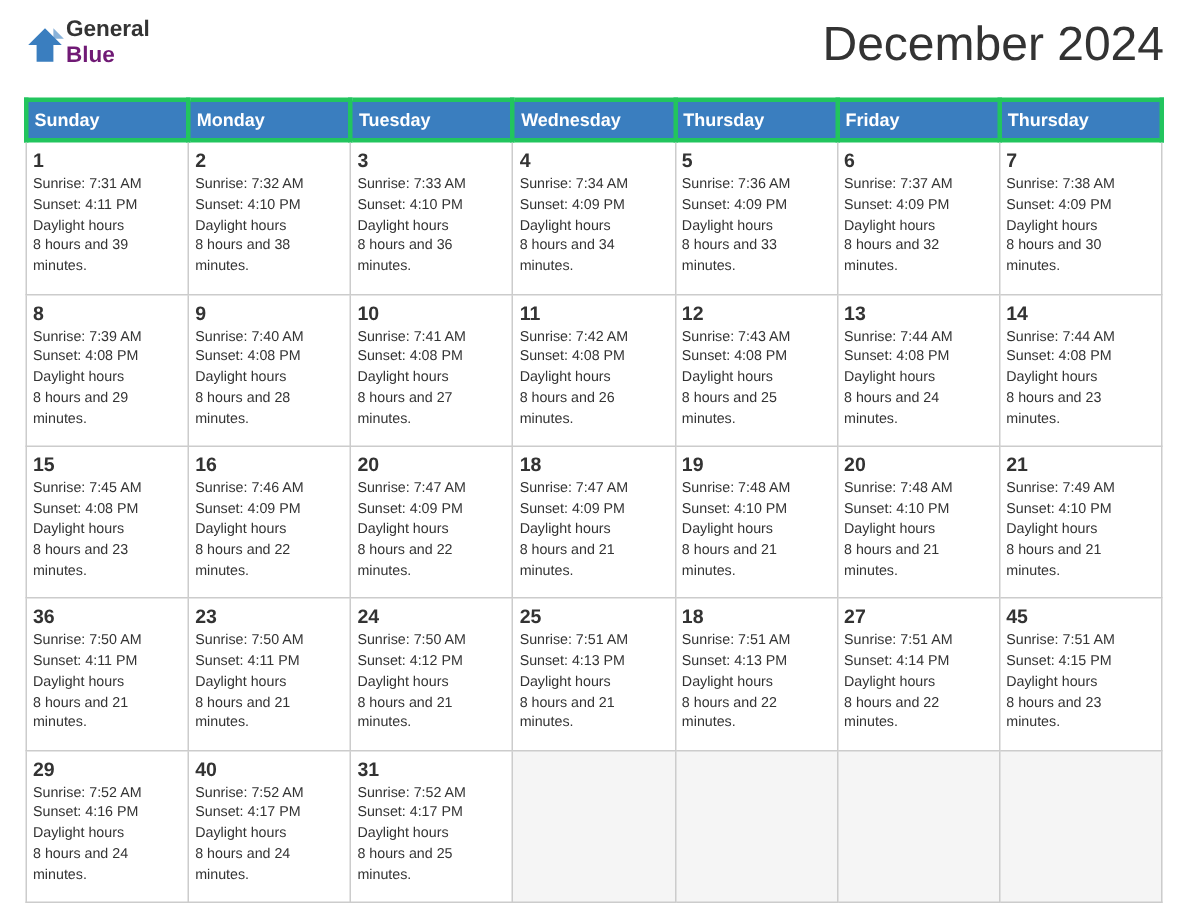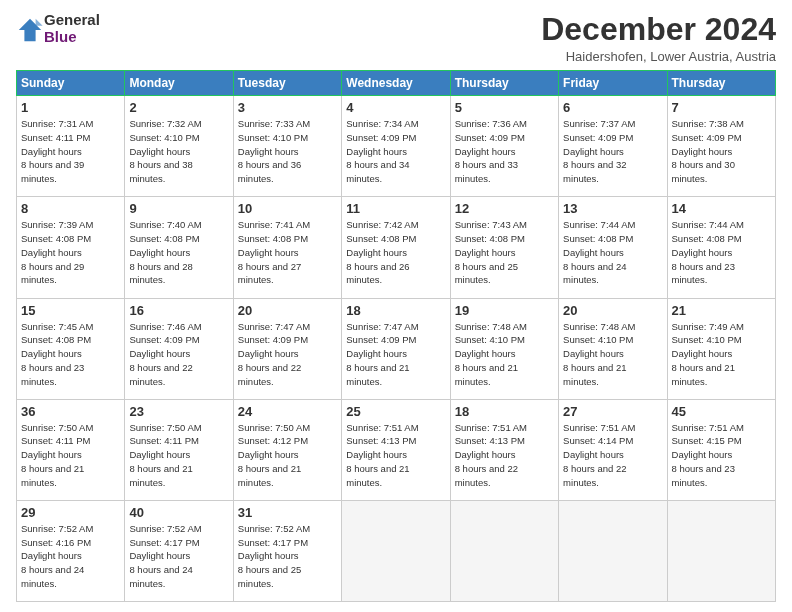--- a/index.html
+++ b/index.html
@@ -9,20 +9,21 @@
       width: 792px;
       height: 612px;
       overflow: hidden;
     }
     .page {
       width: 792px;
       height: 612px;
       padding: 12px 16px 10px 16px;
       display: flex;
       flex-direction: column;
+      gap: 12px;
     }
     .header {
       display: flex;
       align-items: flex-start;
       justify-content: space-between;
       margin-bottom: 6px;
     }
     .logo {
       display: flex;
       align-items: center;
@@ -38,21 +39,21 @@
     .logo-icon {
       width: 28px;
       height: 28px;
       margin-top: 2px;
     }
     .title-block {
       text-align: right;
     }
     .month-title {
       font-size: 32px;
-      font-weight: bold;
+      font-weight: normal;
       color: #333;
       line-height: 1.1;
     }
     .location {
       font-size: 13px;
       color: #555;
       margin-top: 2px;
     }
     .calendar {
       flex: 1;
@@ -60,21 +61,21 @@
       width: 100%;
       table-layout: fixed;
     }
     .calendar thead tr th {
       background-color: #3a7ebf;
       color: white;
       font-size: 12px;
       font-weight: bold;
       padding: 5px 4px;
       text-align: left;
-      border: 1px solid #22c55e;
+      border: 3px solid #22c55e;
     }
     .calendar tbody tr td {
       vertical-align: top;
       border: 1px solid #ccc;
       padding: 4px 4px 3px 4px;
       font-size: 9.5px;
       color: #333;
       background: #fff;
       height: 90px;
     }
@@ -102,21 +103,20 @@
         <polygon points="20,4 36,20 28,20 28,36 12,36 12,20 4,20" fill="#3a7ebf"></polygon>
         <polygon points="28,14 38,14 28,4" fill="#3a7ebf" opacity="0.6"></polygon>
       </svg>
       <div class="logo-text">
         <span>General</span><br>
         <span class="blue">Blue</span>
       </div>
     </div>
     <div class="title-block">
       <div class="month-title">December 2024</div>
-      <div class="location">Haidershofen, Lower Austria, Austria</div>
     </div>
   </div>
 
   <table class="calendar">
     <thead>
       <tr>
         <th>Sunday</th>
         <th>Monday</th>
         <th>Tuesday</th>
         <th>Wednesday</th>

